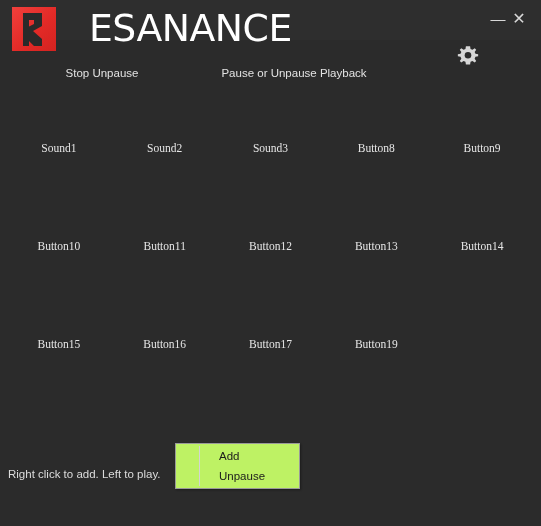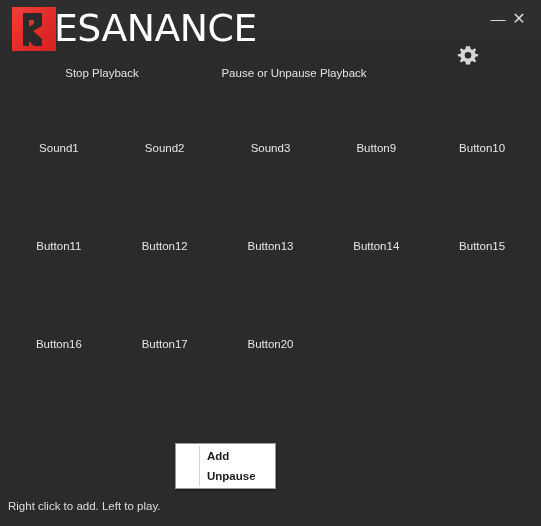--- a/index.html
+++ b/index.html
@@ -43,20 +43,21 @@
   .win-btn.min { left: 485px; }
   .win-btn.close { left: 506px; font-size: 16px; }
 
   
   .logo {
     position: absolute;
     left: 12px; top: 7px;
     height: 44px;
     display: flex;
     align-items: center;
+    gap: 35px;
   }
   .logo-mark {
     position: relative;
     width: 44px; height: 44px;
     background: linear-gradient(135deg, #f0403c 0%, #e32a27 55%, #d42320 100%);
     flex: 0 0 auto;
   }
   .logo-mark svg { position: absolute; left: 0; top: 0; }
   .logo-word {
     position: relative;
@@ -95,20 +96,21 @@
   }
 
   
   .grid {
     position: absolute;
     left: 6px; top: 99px;
     width: 529px; height: 392px;
     display: grid;
     grid-template-columns: repeat(5, 1fr);
     grid-template-rows: repeat(4, 1fr);
+    font-family: Liberation Serif, serif;
   }
   .pad {
     display: flex;
     align-items: center;
     justify-content: center;
     color: #e6e6e6;
     font-size: 11.5px;
     background: transparent;
     border: none;
     cursor: default;
@@ -118,34 +120,32 @@
   }
 
   
   .status {
     position: absolute;
     left: 8px; top: 468px;
     color: #dcdcdc;
     font-size: 11.5px;
     white-space: nowrap;
     user-select: none;
-    margin-top: 32px;
   }
 
   
   .ctxmenu {
     position: absolute;
     left: 175px; top: 443px;
     width: 99px;
-    background: #ffffff;
+    background: #bef264;
     border: 1px solid #9a9a9a;
     box-shadow: 1px 1px 2px rgba(0,0,0,0.35);
-    padding: 2px 0;
+    padding: 2px 12px;
     z-index: 20;
-    font-weight: bold;
   }
   .ctxmenu::before {
     content: "";
     position: absolute;
     left: 23px; top: 2px; bottom: 2px;
     width: 1px;
     background: #d3d3d3;
   }
   .ctx-item {
     position: relative;
@@ -171,44 +171,45 @@
       <svg width="44" height="44" viewBox="0 0 44 44" aria-hidden="true">
         <path d="M11 6 L30 6 L30 19 L21 24 L30 32 L30 39 L22 39 L12 29 L12 22 L22 17 L22 13 L17 13 L17 39 L11 39 Z" fill="#2a2a2a"></path>
       </svg>
     </div>
     <div class="logo-word">ESANANCE</div>
   </div>
 
   <div class="win-btn min">—</div>
   <div class="win-btn close">✕</div>
 
-  <div class="hdr-btn stop">Stop Playback</div>
+  <div class="hdr-btn stop">Stop Unpause</div>
   <div class="hdr-btn pause">Pause or Unpause Playback</div>
 
   <div class="gear">
     <svg width="24" height="24" viewBox="0 0 24 24" aria-hidden="true">
       <path fill="#d6d6d6" d="M12 2.2 L14.1 2.2 L14.55 4.9 L16.45 5.7 L18.7 4.15 L20.2 5.65 L18.65 7.9 L19.45 9.8 L22.15 10.25 L22.15 12.35 L19.45 12.8 L18.65 14.7 L20.2 16.95 L18.7 18.45 L16.45 16.9 L14.55 17.7 L14.1 20.4 L12 20.4 L9.9 20.4 L9.45 17.7 L7.55 16.9 L5.3 18.45 L3.8 16.95 L5.35 14.7 L4.55 12.8 L1.85 12.35 L1.85 10.25 L4.55 9.8 L5.35 7.9 L3.8 5.65 L5.3 4.15 L7.55 5.7 L9.45 4.9 L9.9 2.2 Z"></path>
       <circle cx="12" cy="11.3" r="3.3" fill="#2b2b2b"></circle>
     </svg>
   </div>
 
   <div class="grid">
     <div class="pad">Sound1</div>
     <div class="pad">Sound2</div>
     <div class="pad">Sound3</div>
+    <div class="pad">Button8</div>
     <div class="pad">Button9</div>
     <div class="pad">Button10</div>
     <div class="pad">Button11</div>
     <div class="pad">Button12</div>
     <div class="pad">Button13</div>
     <div class="pad">Button14</div>
     <div class="pad">Button15</div>
     <div class="pad">Button16</div>
     <div class="pad">Button17</div>
-    <div class="pad">Button20</div>
+    <div class="pad">Button19</div>
   </div>
 
   <div class="status">Right click to add. Left to play.</div>
 
   <div class="ctxmenu">
     <div class="ctx-item">Add</div>
     <div class="ctx-item">Unpause</div>
   </div>
 
 </div>

